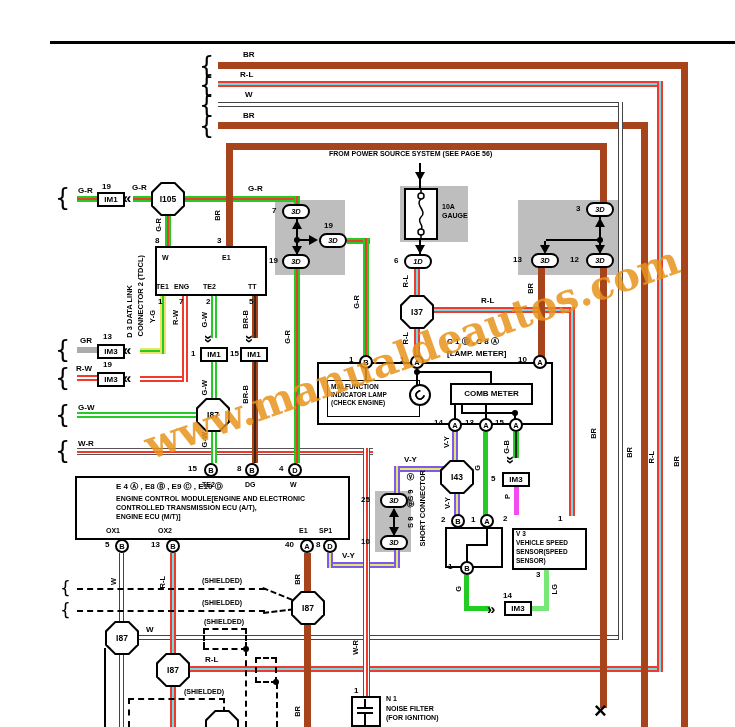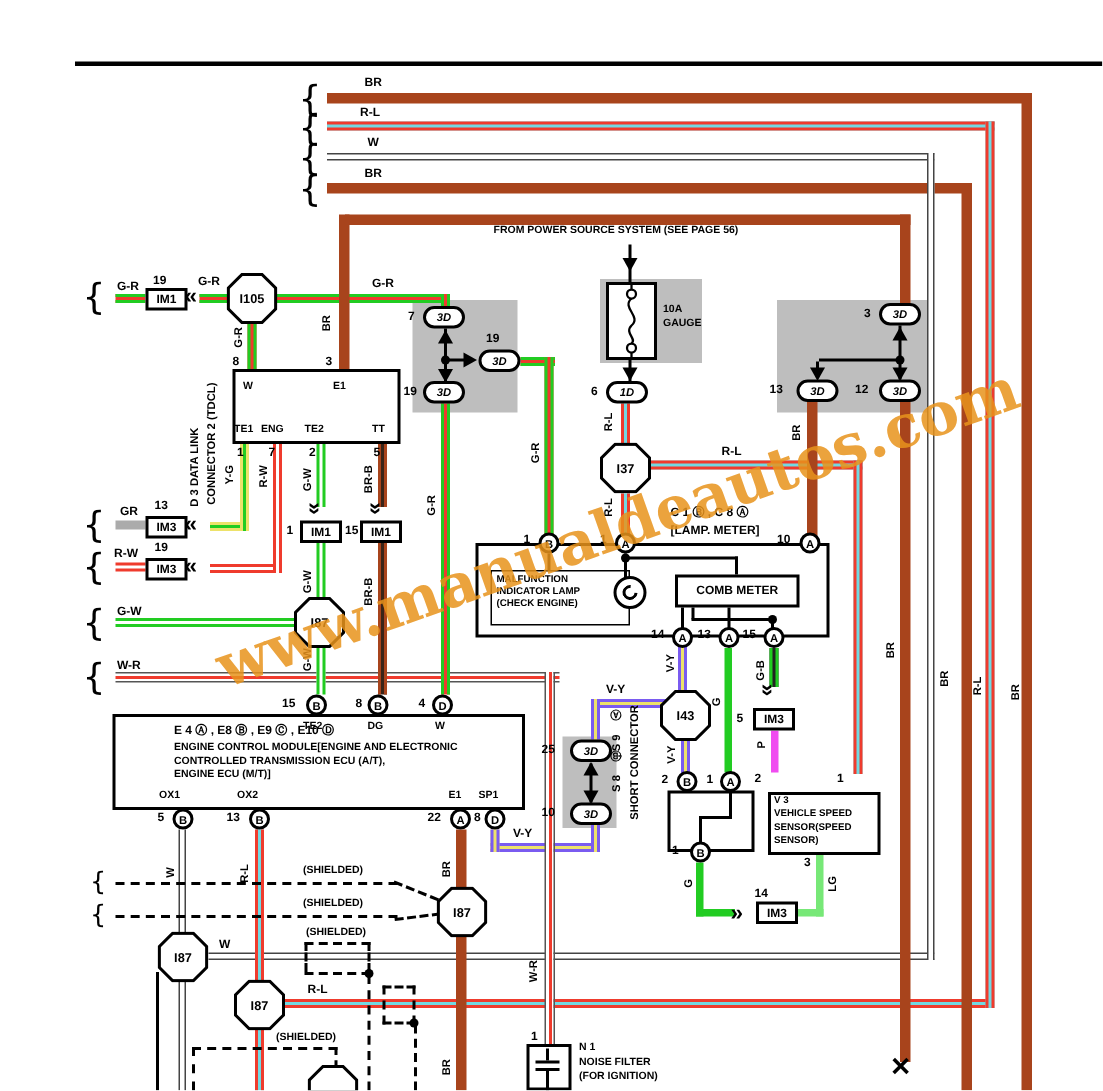--- a/index.html
+++ b/index.html
@@ -366,21 +366,21 @@
   <div class="lbl" style="left:188px;top:465px">15</div>
   <div class="pin" style="left:204px;top:463px">B</div>
   <div class="lbl" style="left:237px;top:465px">8</div>
   <div class="pin" style="left:245px;top:463px">B</div>
   <div class="lbl" style="left:279px;top:465px">4</div>
   <div class="pin" style="left:288px;top:463px">D</div>
   <div class="lbl" style="left:105px;top:541px">5</div>
   <div class="pin" style="left:115px;top:539px">B</div>
   <div class="lbl" style="left:151px;top:541px">13</div>
   <div class="pin" style="left:166px;top:539px">B</div>
-  <div class="lbl" style="left:285px;top:541px">22</div>
+  <div class="lbl" style="left:285px;top:541px">40</div>
   <div class="pin" style="left:300px;top:539px">A</div>
   <div class="lbl" style="left:316px;top:541px">8</div>
   <div class="pin" style="left:323px;top:539px">D</div>
 
   <div class="v ww-v" style="left:119px;top:553px;height:174px"></div>
   <div class="vlbl" style="left:110px;top:578px">W</div>
   <div class="v wrl-v" style="left:170px;top:553px;height:174px"></div>
   <div class="vlbl" style="left:159px;top:576px">R-L</div>
   <div class="v wbr" style="left:304px;top:553px;width:7px;height:174px"></div>
   <div class="vlbl" style="left:294px;top:574px">BR</div>

